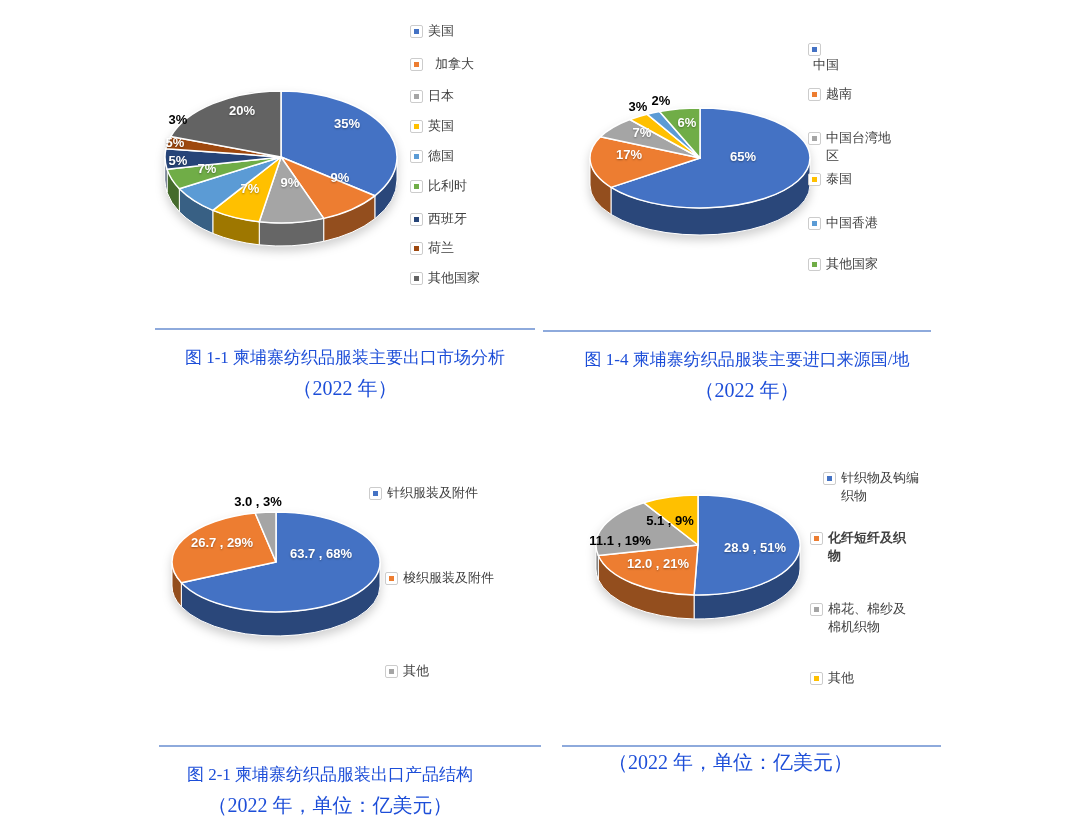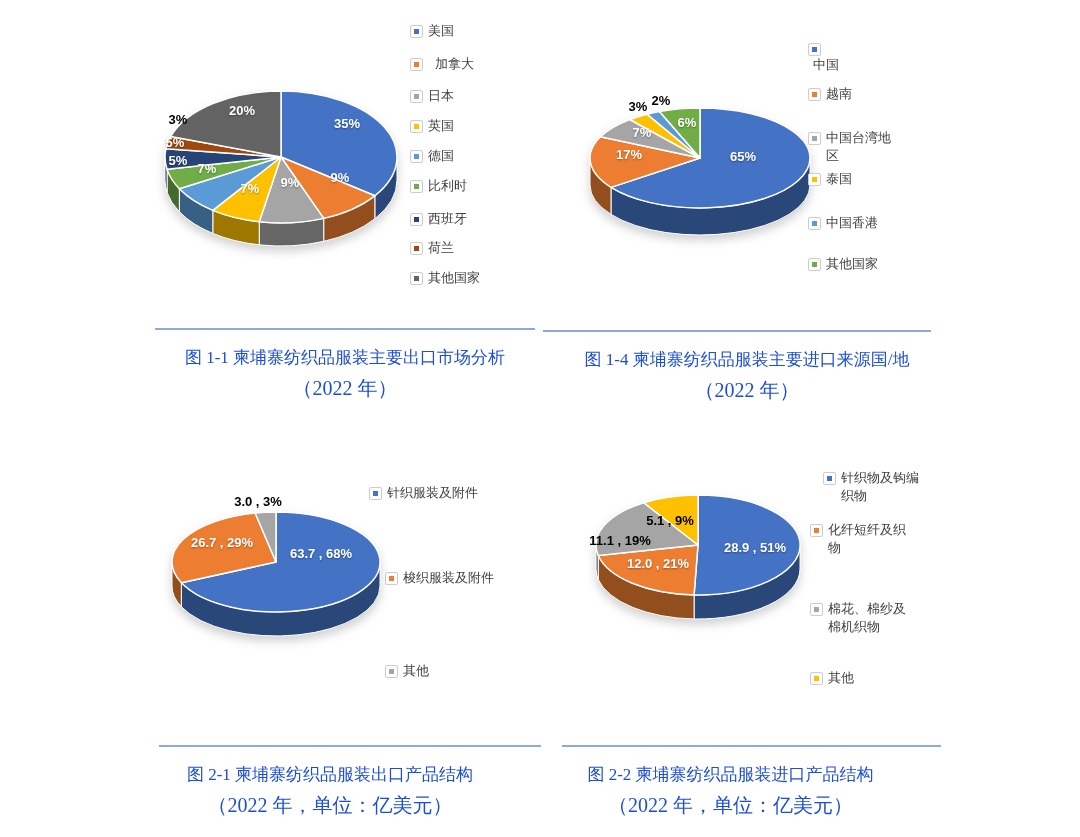--- a/index.html
+++ b/index.html
@@ -232,21 +232,21 @@
       <div class="pielabel w" style="left: 210px; top: 107px;">28.9 , 51%</div>
       <div class="pielabel w" style="left: 113px; top: 123px;">12.0 , 21%</div>
       <div class="pielabel b" style="left: 75px; top: 100px;">11.1 , 19%</div>
       <div class="pielabel b" style="left: 125px; top: 80px;">5.1 , 9%</div>
       <div class="legend-item" style="left: 278px; top: 20px; margin-top: 9px;">
         <span class="lg-marker">
           <span class="lg-swatch" style="background: rgb(68, 114, 196);"></span>
         </span>
         <span class="lg-label" style="width: 80px;">针织物及钩编织物</span>
       </div>
-      <div class="legend-item" style="left: 265px; top: 81px;">
+      <div class="legend-item" style="left: 265px; top: 89px; font-weight: bold;">
         <span class="lg-marker">
           <span class="lg-swatch" style="background: rgb(237, 125, 49);"></span>
         </span>
         <span class="lg-label" style="width: 80px;">化纤短纤及织物</span>
       </div>
       <div class="legend-item" style="left: 265px; top: 160px;">
         <span class="lg-marker">
           <span class="lg-swatch" style="background: rgb(165, 165, 165);"></span>
         </span>
         <span class="lg-label" style="width: 80px;">棉花、棉纱及棉机织物</span>
@@ -265,17 +265,16 @@
   </div>
   <div class="caption" id="cap1">
     <div class="cap1">图 1-4 柬埔寨纺织品服装主要进口来源国/地</div>
     <div class="cap2">（2022 年）</div>
   </div>
   <div class="caption" id="cap2">
     <div class="cap1">图 2-1 柬埔寨纺织品服装出口产品结构</div>
     <div class="cap2">（2022 年，单位：亿美元）</div>
   </div>
   <div class="caption" id="cap3">
-    <div class="cap1">图 2-2 柬埔寨纺织品服装进口产品结构</div>
     <div class="cap2">（2022 年，单位：亿美元）</div>
   </div>
 
 </div>
 
 </body></html>

